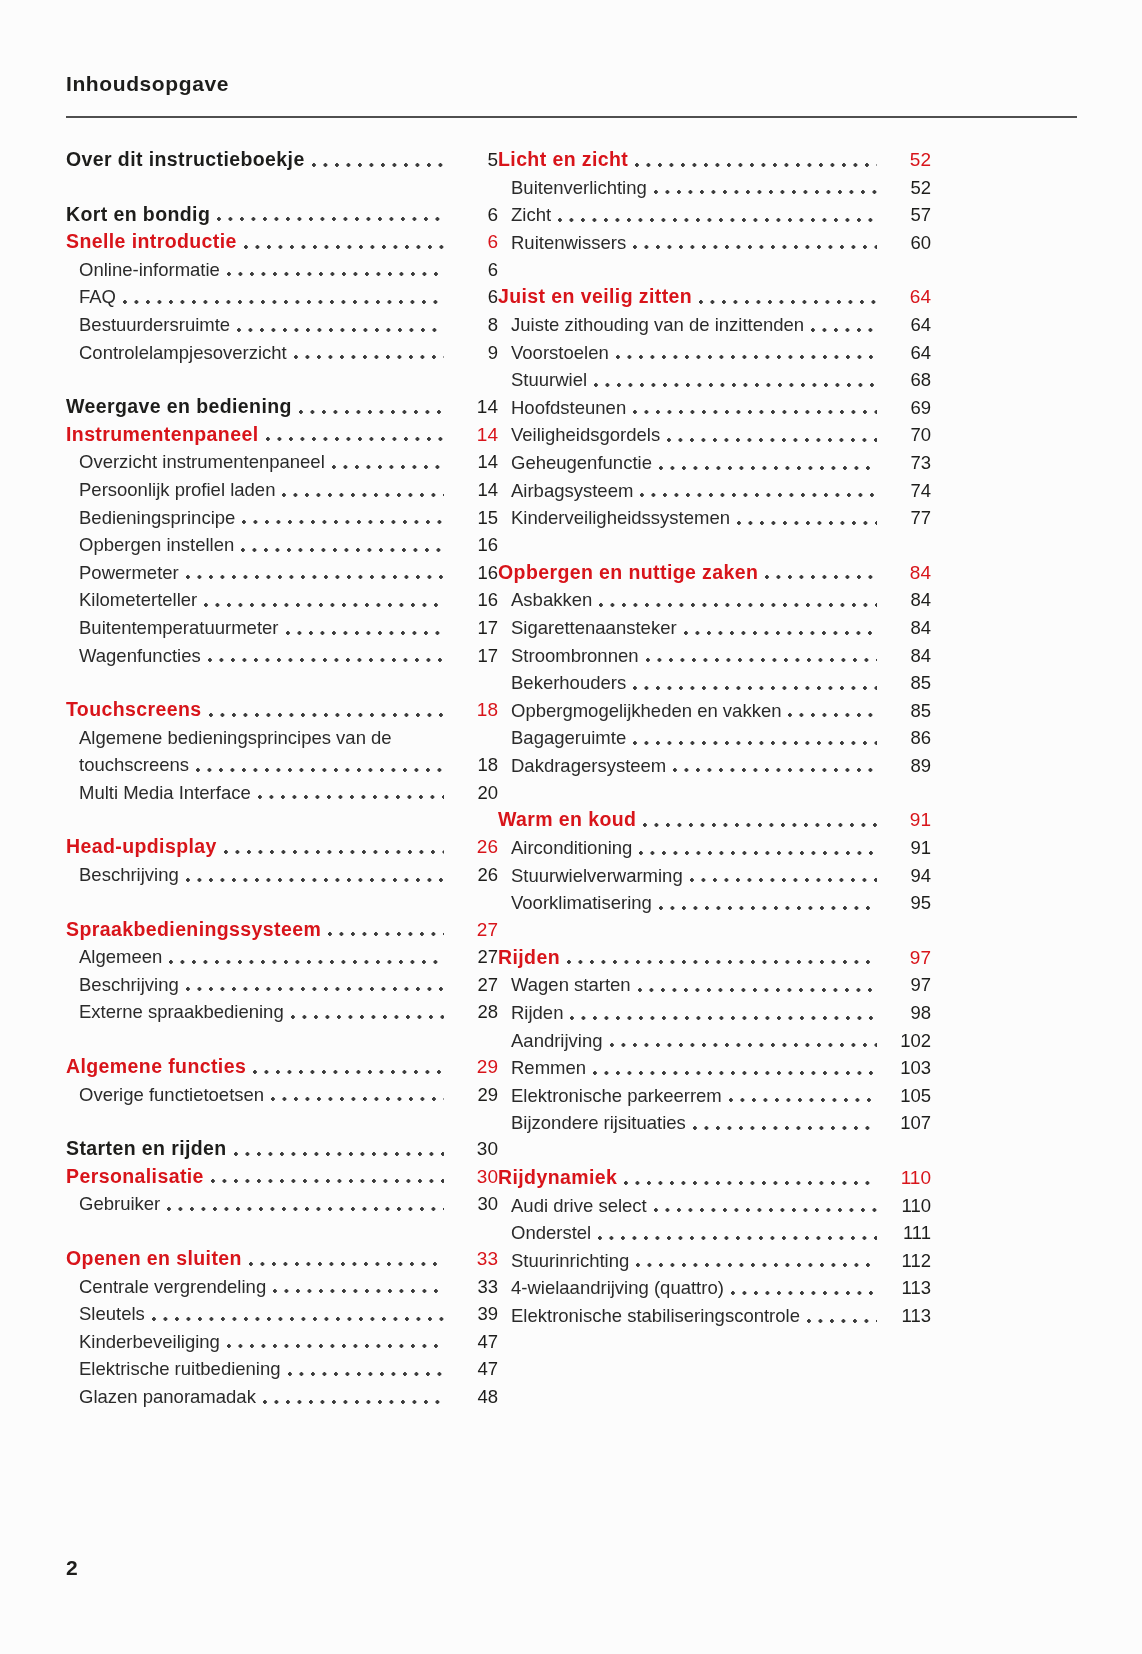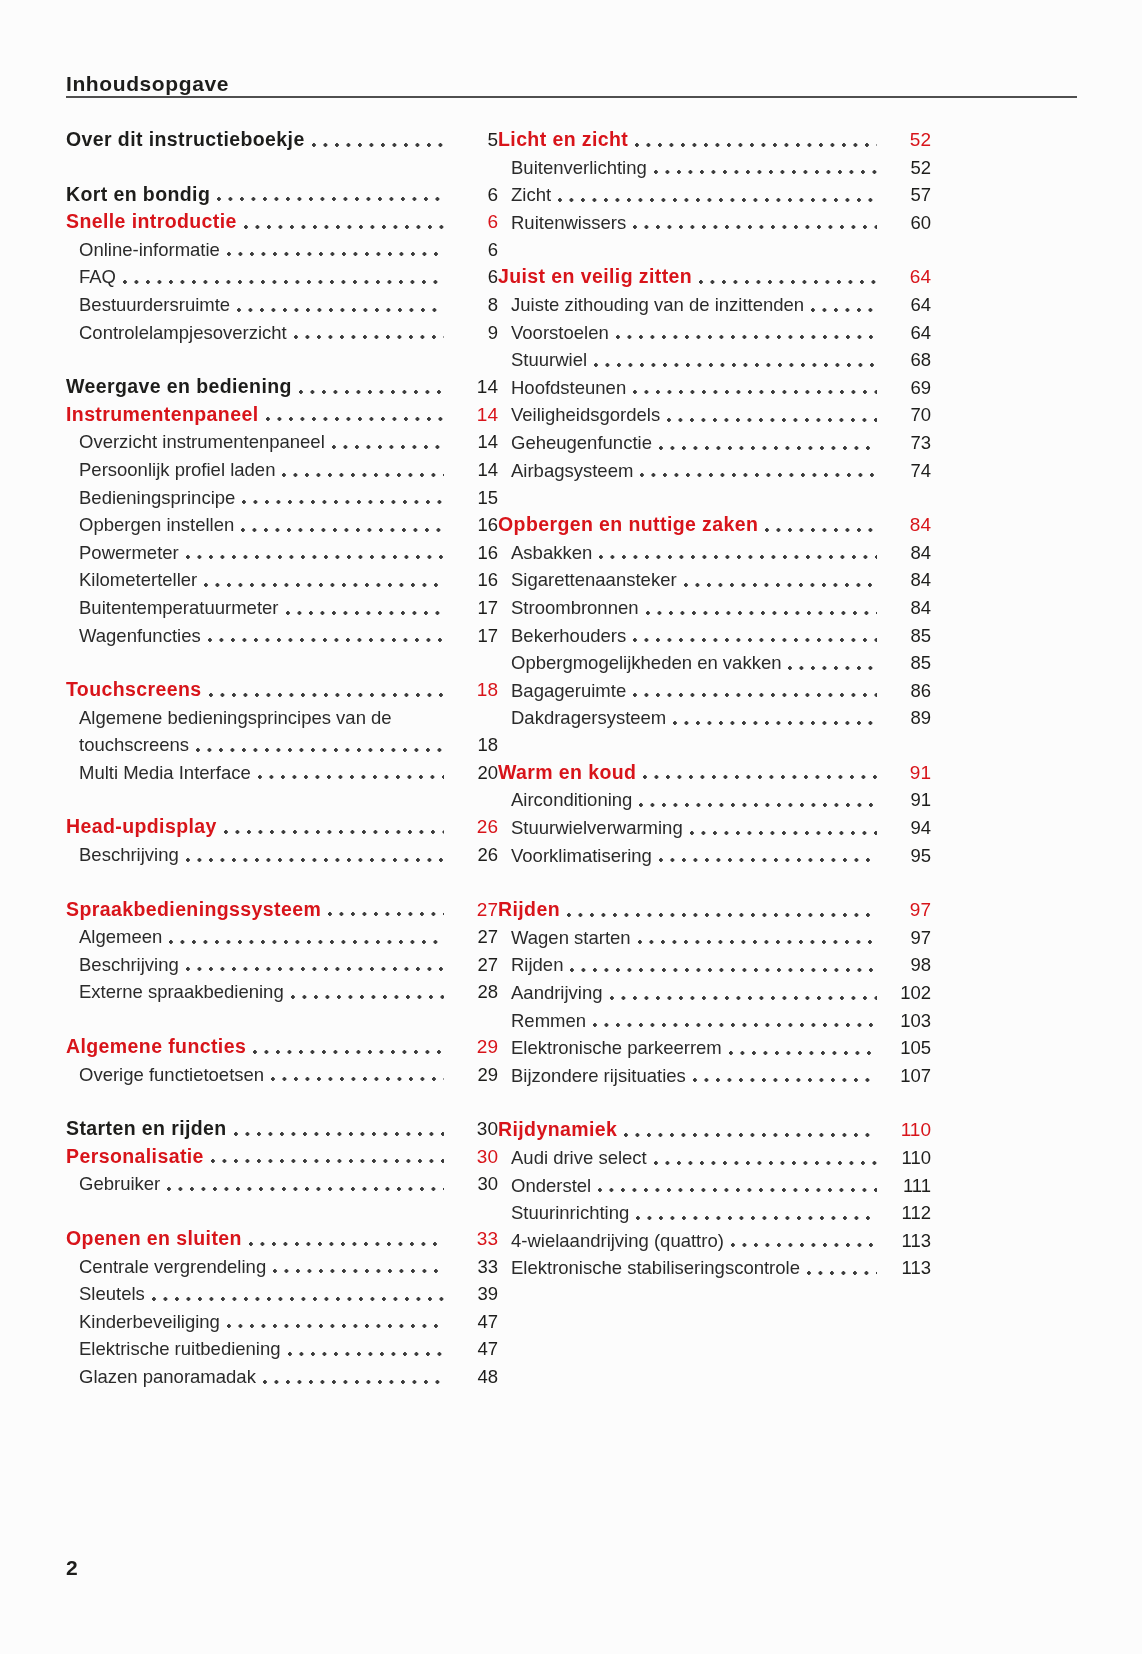--- a/index.html
+++ b/index.html
@@ -16,21 +16,21 @@
     color:var(--ink);
     position:relative;
     overflow:hidden;
   }
   .page{
     position:absolute;left:66px;top:0;width:1011px;height:1654px;
   }
   .header{
     padding-top:72px;
     border-bottom:2px solid #4f4f4f;
-    padding-bottom:0;
+    padding-bottom:20px;
   }
   .header h1{
     margin:0;
     font-size:21px;
     font-weight:bold;
     letter-spacing:.6px;
     color:var(--ink);
   }
   .columns{
     display:flex;
@@ -355,20 +355,25 @@
           <div class="toc-row item">
             <span class="label">Geheugenfunctie</span>
             <span class="leader"></span>
             <span class="pagenum">73</span>
           </div>
           <div class="toc-row item">
             <span class="label">Airbagsysteem</span>
             <span class="leader"></span>
             <span class="pagenum">74</span>
           </div>
+          <div class="toc-row item">
+            <span class="label">Kinderveiligheidssystemen</span>
+            <span class="leader"></span>
+            <span class="pagenum">77</span>
+          </div>
         </div>
         <div class="toc-group">
           <div class="toc-row section">
             <span class="label">Opbergen en nuttige zaken</span>
             <span class="leader"></span>
             <span class="pagenum">84</span>
           </div>
           <div class="toc-row item">
             <span class="label">Asbakken</span>
             <span class="leader"></span>

